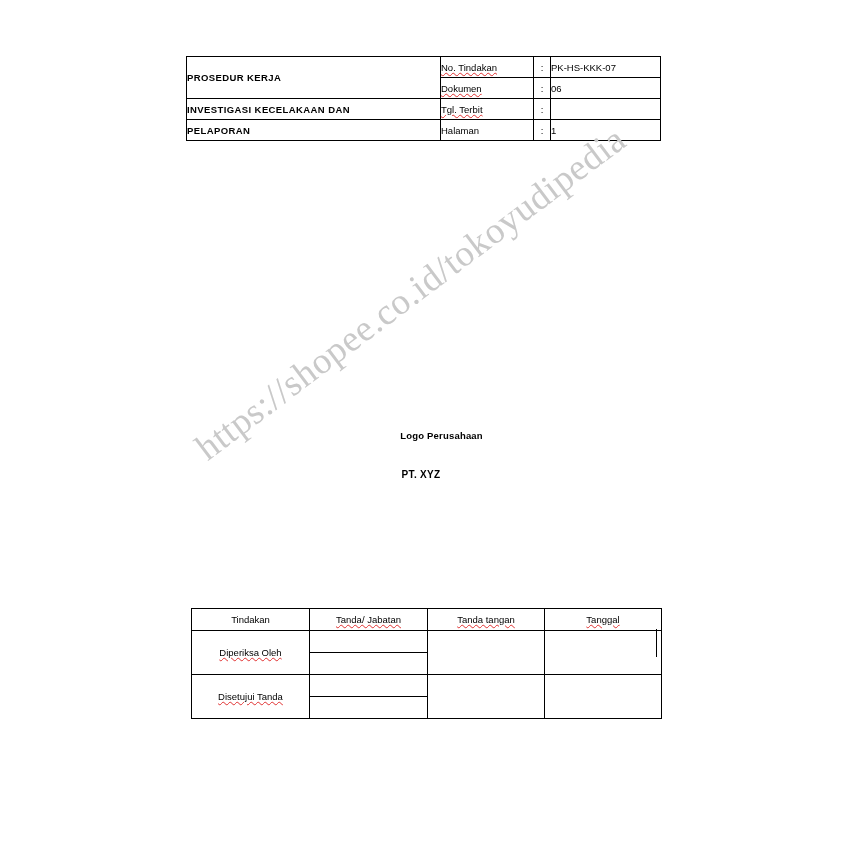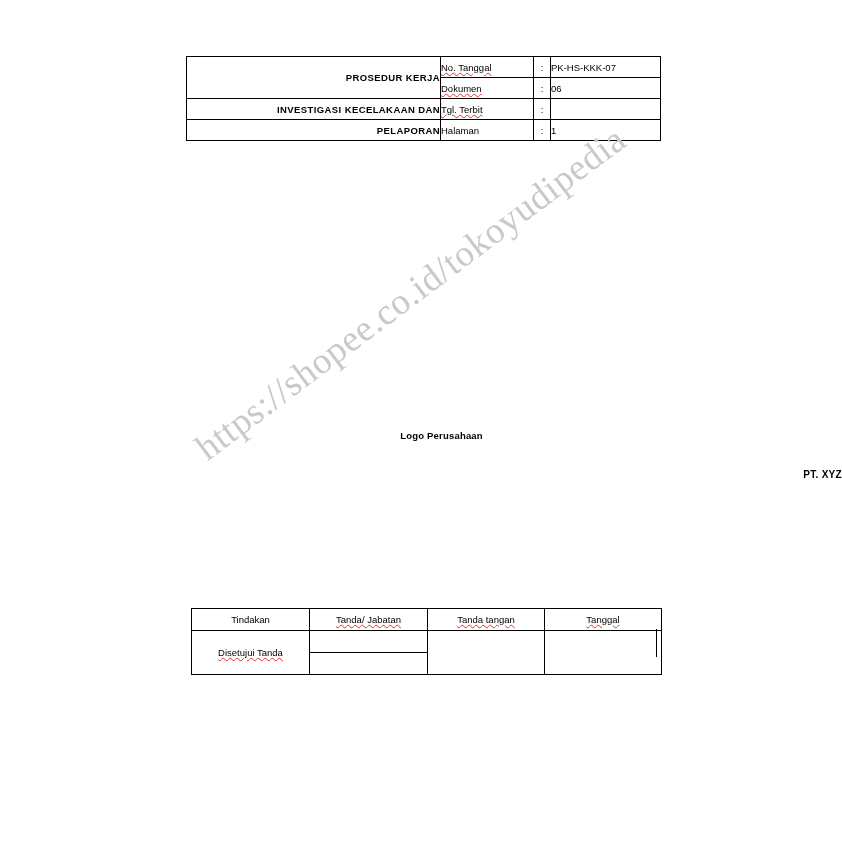--- a/index.html
+++ b/index.html
@@ -35,21 +35,21 @@
   }
   .header-table td {
     border: 1px solid #000000;
     font-size: 9.5px;
     padding: 0;
     height: 20px;
     vertical-align: middle;
   }
   .doc-title-cell {
     width: 253px;
-    text-align: right;
+    text-align: left;
     font-weight: bold;
     letter-spacing: 0.4px;
   }
   .lbl-cell {
     width: 92px;
     padding-left: 6px;
     font-size: 9.5px;
   }
   .colon-cell {
     width: 16px;
@@ -79,21 +79,20 @@
     font-size: 9.5px;
     font-weight: bold;
     letter-spacing: 0.2px;
     padding-left: 41px;
   }
   .company-line {
     font-size: 10px;
     font-weight: bold;
     margin-top: 28px;
     letter-spacing: 0.3px;
-    text-align: right;
   }
 
   
   .watermark {
     position: absolute;
     left: 200px;
     top: 430px;
     width: 520px;
     transform: rotate(-37deg);
     transform-origin: left center;
@@ -170,21 +169,21 @@
 </style>
 </head>
 <body>
 
 <div class="page">
 
   <table class="header-table">
     <tbody>
         <tr>
       <td class="doc-title-cell" rowspan="2">PROSEDUR KERJA</td>
-      <td class="lbl-cell"><span class="spell-red">No. Tanggal</span></td>
+      <td class="lbl-cell"><span class="spell-red">No. Tindakan</span></td>
       <td class="colon-cell">:</td>
       <td class="val-cell">PK-HS-KKK-07</td>
     </tr>
     <tr>
       <td class="lbl-cell"><span class="spell-red">Dokumen</span></td>
       <td class="colon-cell">:</td>
       <td class="val-cell">06</td>
     </tr>
     <tr>
       <td class="doc-title-cell">INVESTIGASI KECELAKAAN DAN</td>
@@ -211,20 +210,37 @@
   <table class="sign-table">
     <tbody>
         <tr>
       <th class="col-tindakan">Tindakan</th>
       <th class="col-nama"><span class="spell-red">Tanda/ Jabatan</span></th>
       <th class="col-ttd"><span class="spell-red">Tanda tangan</span></th>
       <th class="col-tanggal"><span class="spell-red">Tanggal</span></th>
     </tr>
 
 
+    <tr>
+      <td class="action-cell"><span class="spell-red">Diperiksa Oleh</span></td>
+      <td class="split-cell">
+        <table class="split-inner">
+          <tbody>
+                <tr>
+                  <td></td>
+                </tr>
+          <tr>
+                  <td></td>
+                </tr>
+        </tbody>
+            </table>
+      </td>
+      <td class="blank-cell"></td>
+      <td class="blank-cell"></td>
+    </tr>
 
     <tr>
       <td class="action-cell"><span class="spell-red">Disetujui Tanda</span></td>
       <td class="split-cell">
         <table class="split-inner">
           <tbody>
                 <tr>
                   <td></td>
                 </tr>
           <tr>

